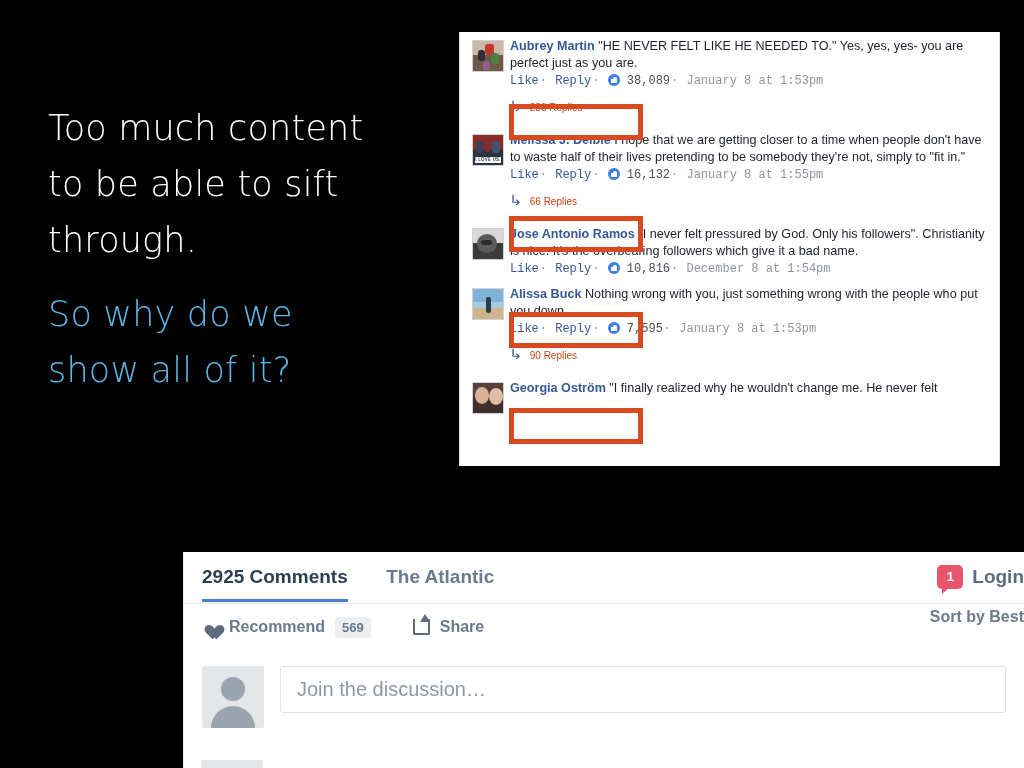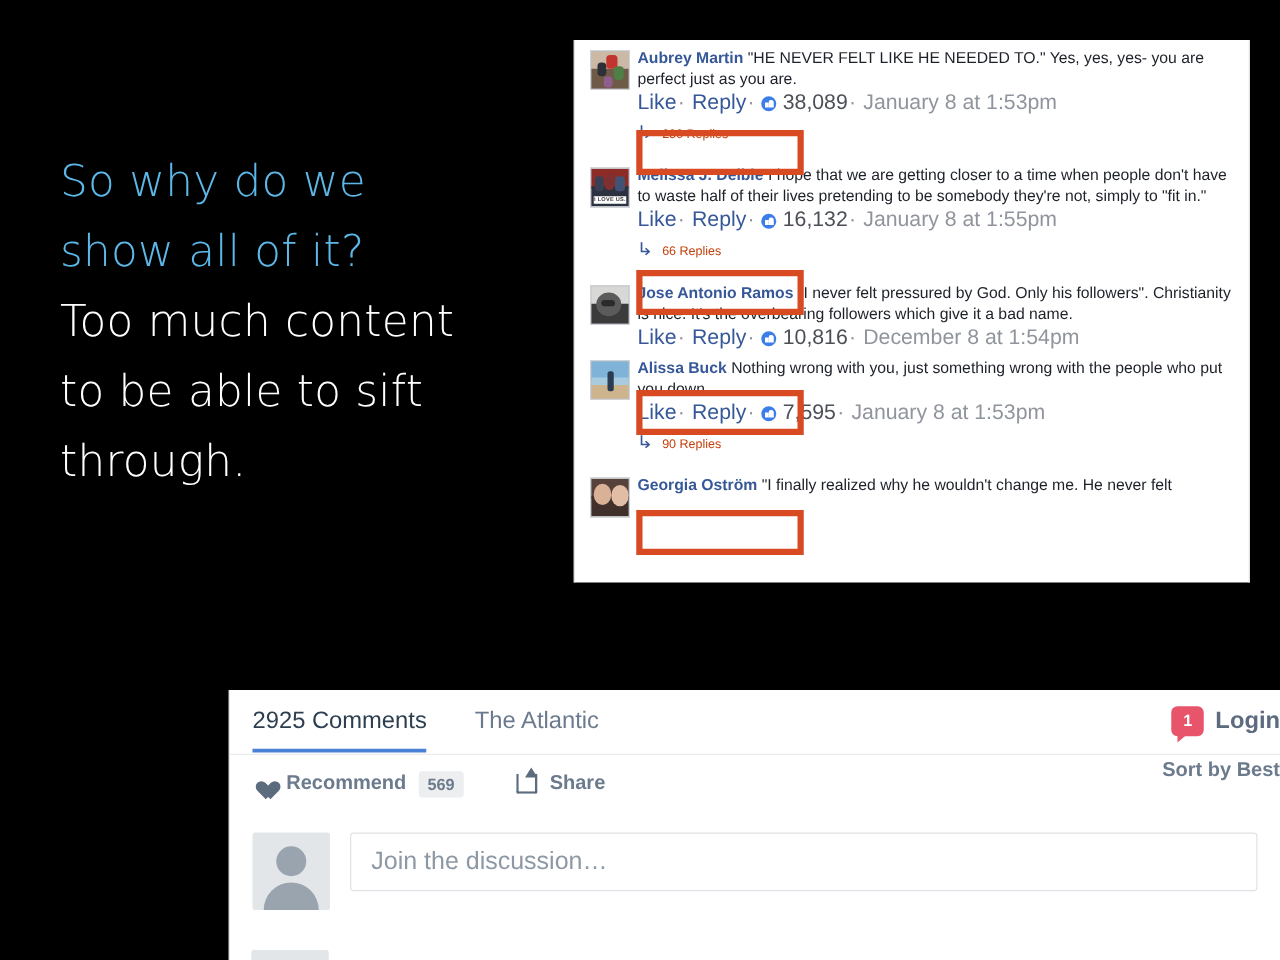--- a/index.html
+++ b/index.html
@@ -74,22 +74,22 @@
     line-height: 16.5px;
     color: #1d2129;
     word-wrap: break-word;
   }
   .fb-name {
     color: #365899;
     font-weight: bold;
     text-decoration: none;
   }
   .fb-meta {
-    font-family: Liberation Sans, sans-serif;
-    font-size: 17px;
+    font-family: Liberation Mono, monospace;
+    font-size: 12px;
     line-height: 17px;
     color: #90949c;
     margin-top: 2px;
     white-space: nowrap;
   }
   .fb-meta .act { color: #365899; }
   .fb-meta .sep { color: #90949c; padding: 0 1px; }
   .fb-like-pill {
     display: inline-block;
     vertical-align: -2px;
@@ -157,21 +157,21 @@
     position: relative;
     height: 52px;
     border-bottom: 1px solid #e9ebee;
     padding: 0 18px;
     box-sizing: border-box;
   }
   .dq-tab {
     display: inline-block;
     font-family: "Liberation Sans", sans-serif;
     font-size: 19px;
-    font-weight: normal;
+    font-weight: bold;
     line-height: 50px;
     color: #2c3e50;
     margin-right: 34px;
     position: relative;
   }
   .dq-tab.inactive { color: #6b7a8c; }
   .dq-tab.active::after {
     content: "";
     position: absolute;
     left: 0; right: 0; bottom: 0;
@@ -334,22 +334,22 @@
     background: #e3e6e9;
     border-radius: 2px;
   }
 </style>
 </head>
 <body>
 
 <div id="stage">
 
   <div class="slide-text">
+    <div class="slide-line slide-para-1">Too much content to be able to sift through.</div>
     <div class="slide-line slide-para-2">So why do we show all of it?</div>
-    <div class="slide-line slide-para-1">Too much content to be able to sift through.</div>
   </div>
 
   <div class="fb-panel">
     <div class="fb-scroll">
 
       <div class="fb-comment">
         <div class="fb-avatar">
           <div class="ph-sky" style="background:#cbb9a6;"></div>
           <div class="ph-land" style="background:#6e5a47;"></div>
           <div class="ph-blob" style="left:12px;top:3px;width:9px;height:11px;background:#c1352e;border-radius:3px;"></div>

